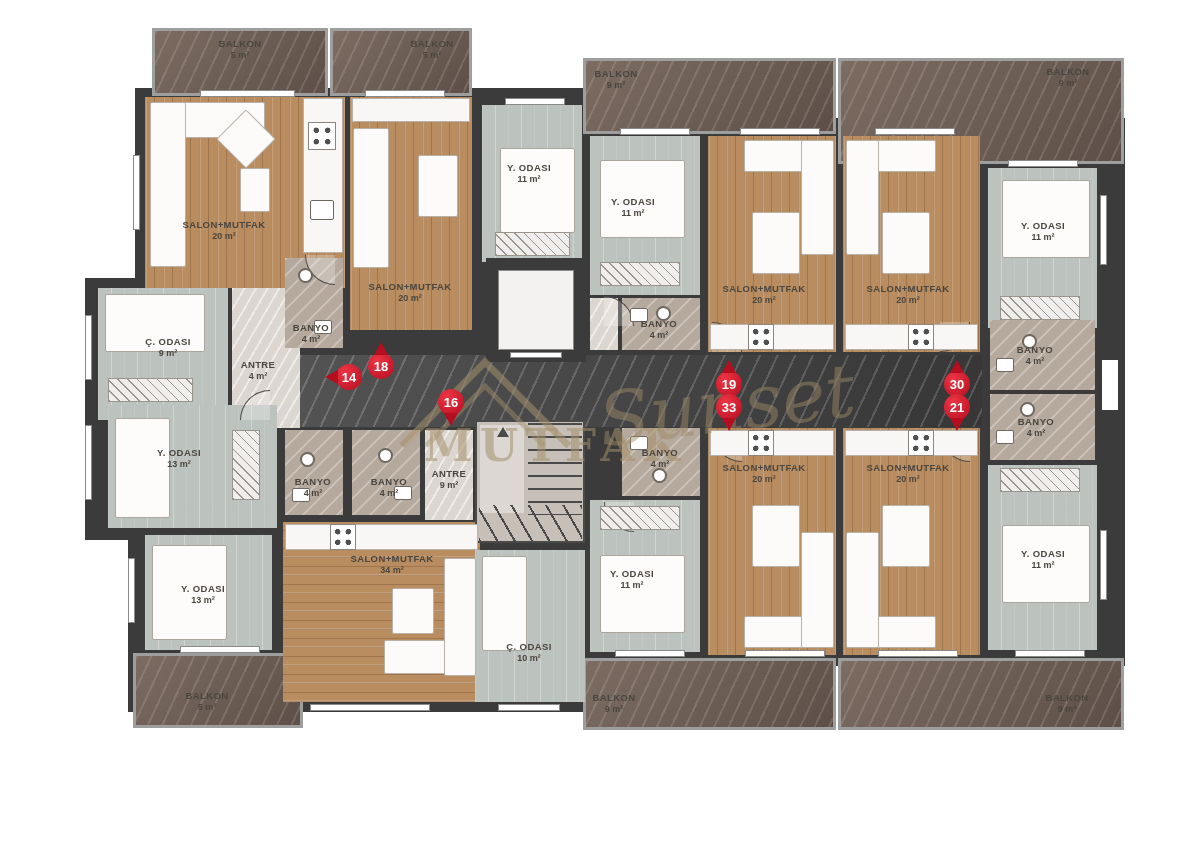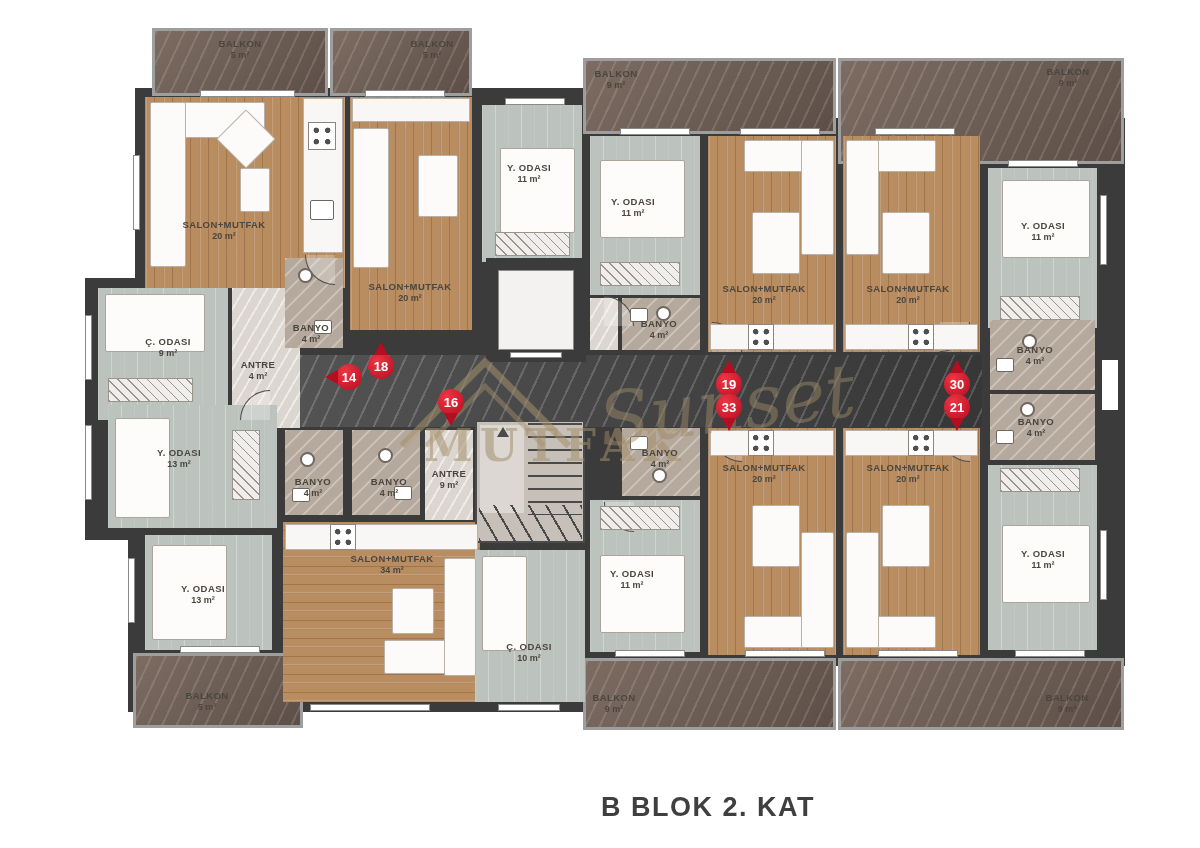--- a/index.html
+++ b/index.html
@@ -392,15 +392,14 @@
   <div class="abs marker down" style="left:729px;top:407px;">
       <span class="mnum">33</span>
     </div>
   <div class="abs marker up" style="left:957px;top:384px;">
       <span class="mnum">30</span>
     </div>
   <div class="abs marker down" style="left:957px;top:407px;">
       <span class="mnum">21</span>
     </div>
 
-  <div class="abs title-line" style="left:708px;top:792px;">B BLOK 2. KAT</div>
 
 </div>
 
 </body></html>

